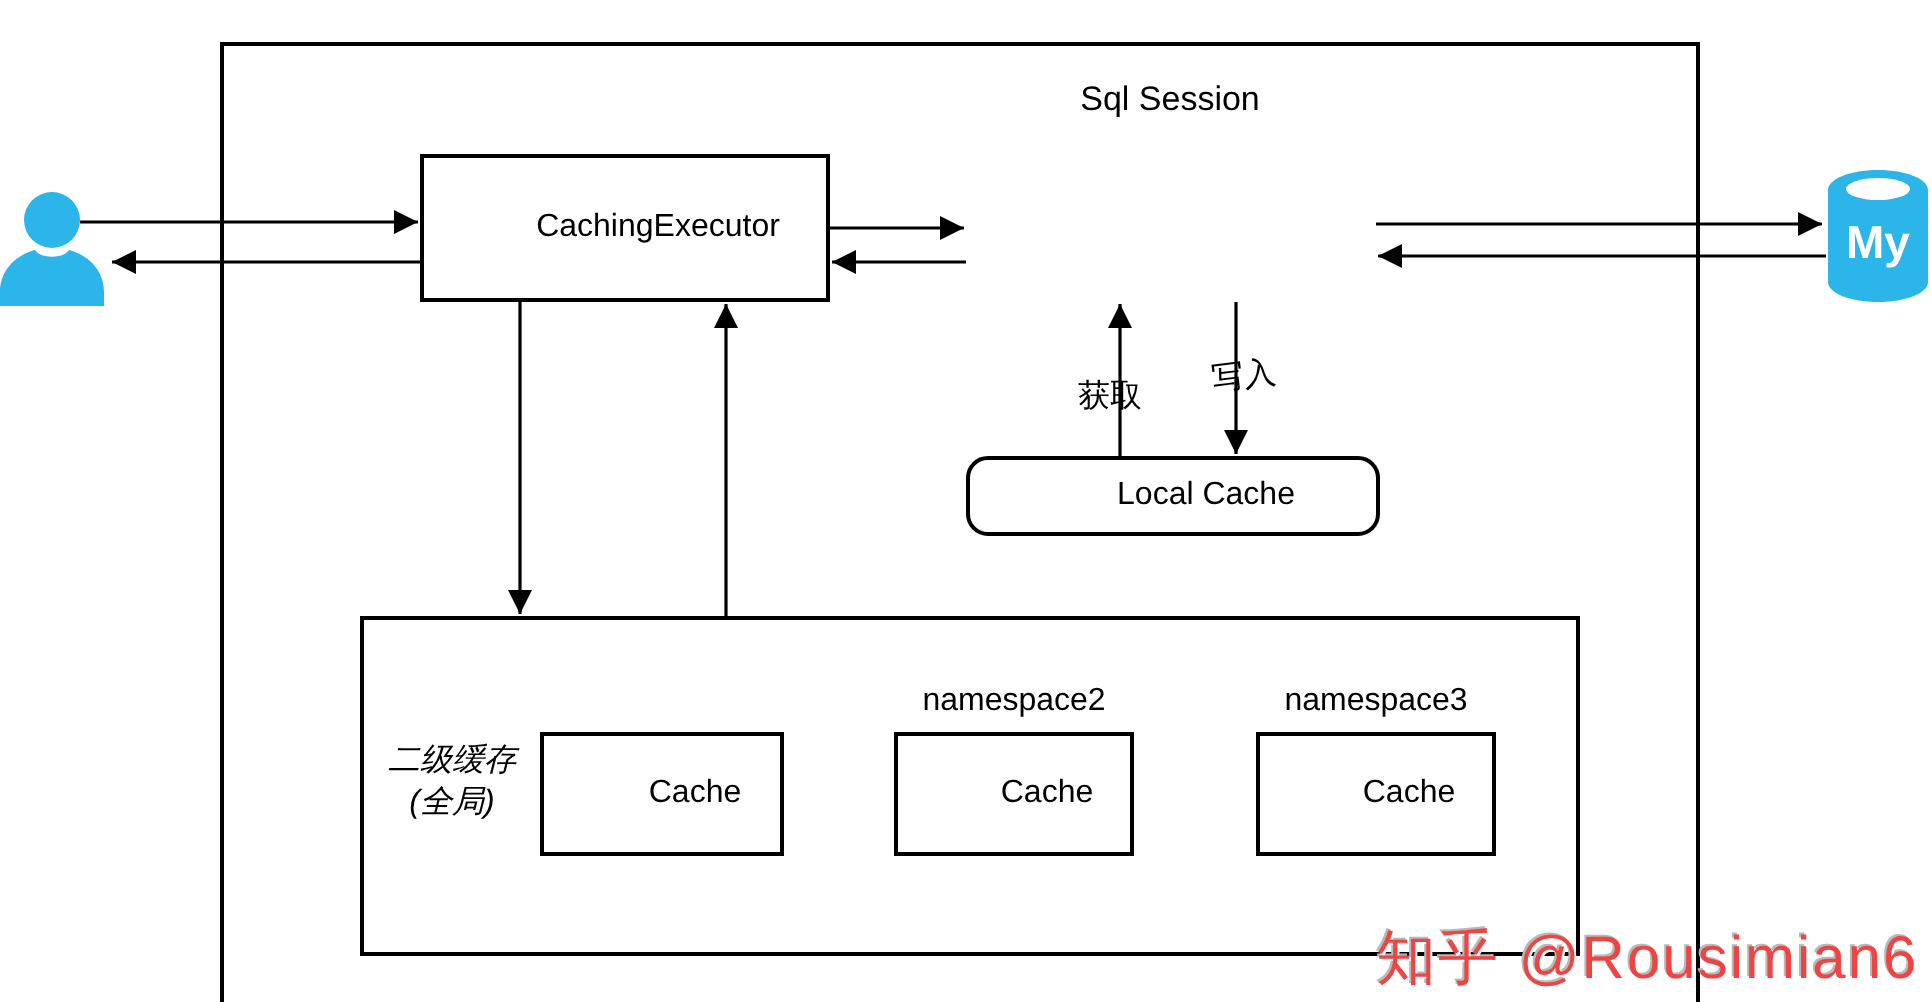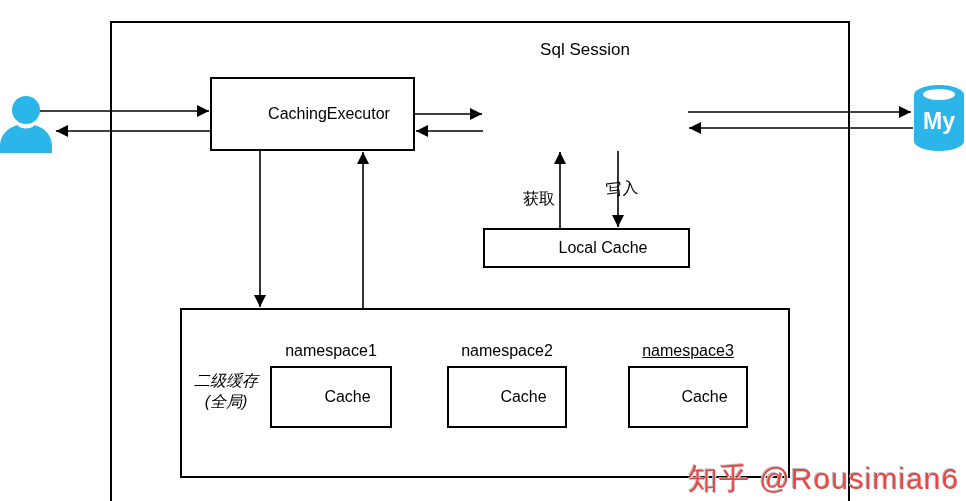--- a/index.html
+++ b/index.html
@@ -53,46 +53,45 @@
 <div class="stage">
 
   <div class="abs box" style="left:110px; top:3px; width:740px; height:494px;"></div>
   <div class="abs plain-label session-label" style="left:510px; top:22px; width:150px;">Sql Session</div>
 
   <div class="abs node" style="left:210px; top:59px; width:205px; height:74px;">
     <span>CachingExecutor</span>
   </div>
 
 
-  <div class="abs node" style="left:483px; top:210px; width:207px; height:40px;">
+  <div class="abs node" style="left:483px; top:210px; width:207px; height:40px;border-radius:11px;">
     <span>Local Cache</span>
   </div>
 
   <div class="abs box" style="left:180px; top:290px; width:610px; height:170px;"></div>
   <div class="abs plain-label l2-label" style="left:183px; top:352px; width:86px;">
     <div>二级缓存</div>
     <div>(全局)</div>
   </div>
 
-  <div class="abs plain-label" style="left:271px; top:323px; width:120px;">namespace1</div>
   <div class="abs node" style="left:270px; top:348px; width:122px; height:62px;">
     <span>Cache</span>
   </div>
 
   <div class="abs plain-label" style="left:447px; top:323px; width:120px;">namespace2</div>
   <div class="abs node" style="left:447px; top:348px; width:120px; height:62px;">
     <span>Cache</span>
   </div>
 
-  <div class="abs plain-label" style="left:628px; top:323px; width:120px;text-decoration:underline;">namespace3</div>
+  <div class="abs plain-label" style="left:628px; top:323px; width:120px;">namespace3</div>
   <div class="abs node" style="left:628px; top:348px; width:120px; height:62px;">
     <span>Cache</span>
   </div>
 
-  <div class="abs plain-label edge-label" style="left:516px; top:171px; width:46px;">获取</div>
+  <div class="abs plain-label edge-label" style="left:532px; top:171px; width:46px;">获取</div>
   <div class="abs plain-label edge-label slanted" style="left:599px; top:161px; width:46px;">写入</div>
 
   <svg class="abs" style="left:0; top:76px;" width="52" height="59" viewBox="0 0 52 59">
     <circle cx="26" cy="16" r="14" fill="#2CB5E8"></circle>
     <path d="M0,59 L0,52 C0,41 8,33.5 17.5,31 C20,35.5 32,35.5 34.5,31 C44,33.5 52,41 52,52 L52,59 Z" fill="#2CB5E8"></path>
   </svg>
 
   <svg class="abs" style="left:912px; top:66px;" width="54" height="68" viewBox="0 0 54 68">
     <path d="M2,11 C2,5.5 13,1 27,1 C41,1 52,5.5 52,11 L52,57 C52,62.5 41,67 27,67 C13,67 2,62.5 2,57 Z" fill="#2CB5E8"></path>
     <ellipse cx="27" cy="10.5" rx="16" ry="5.5" fill="#ffffff"></ellipse>

